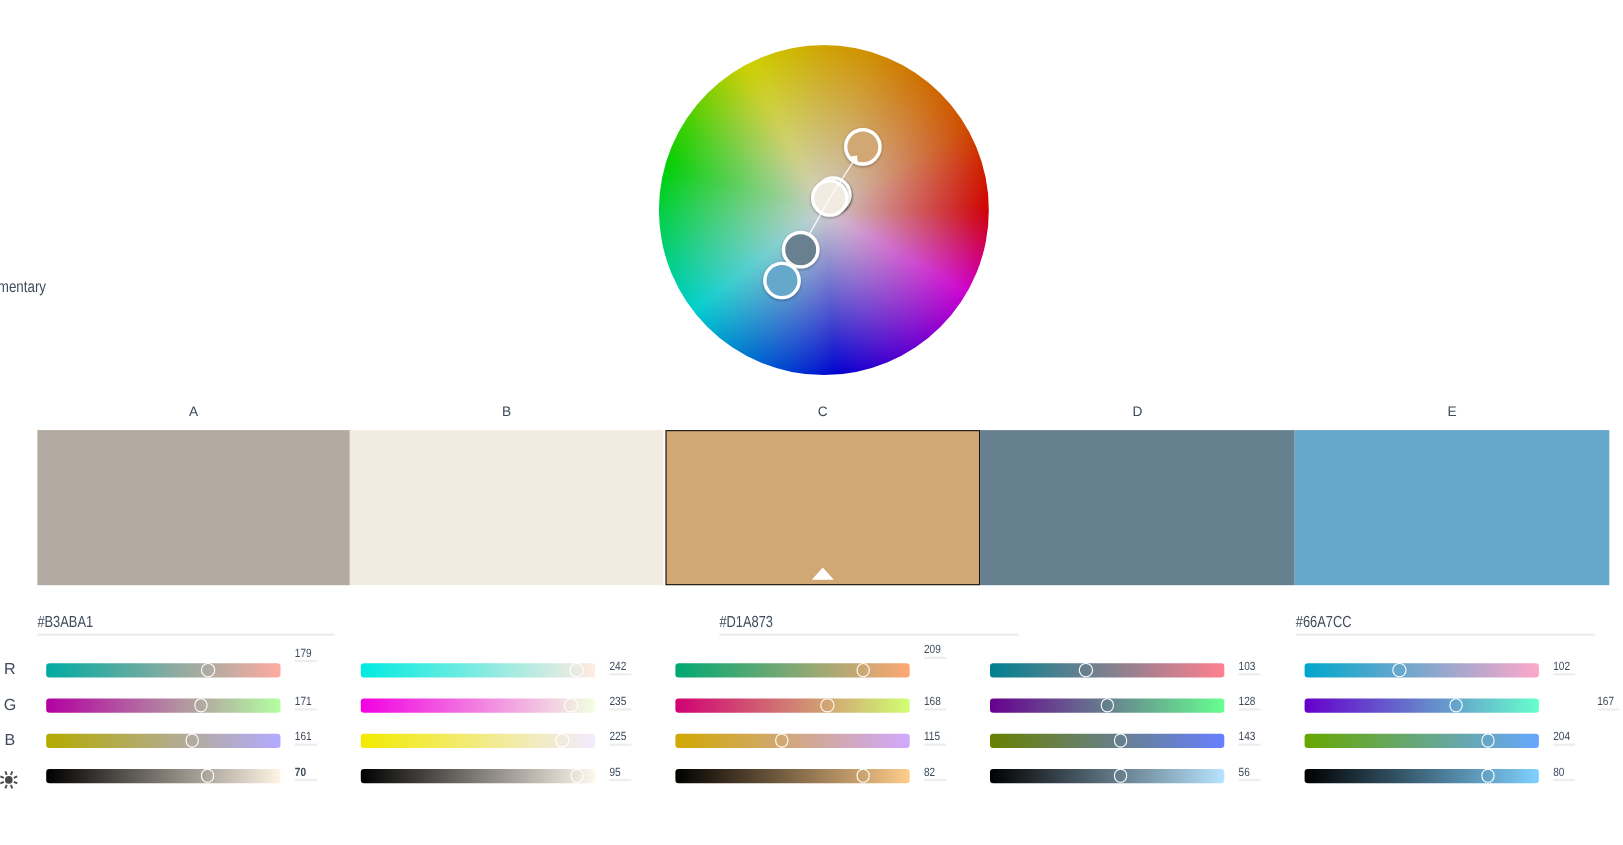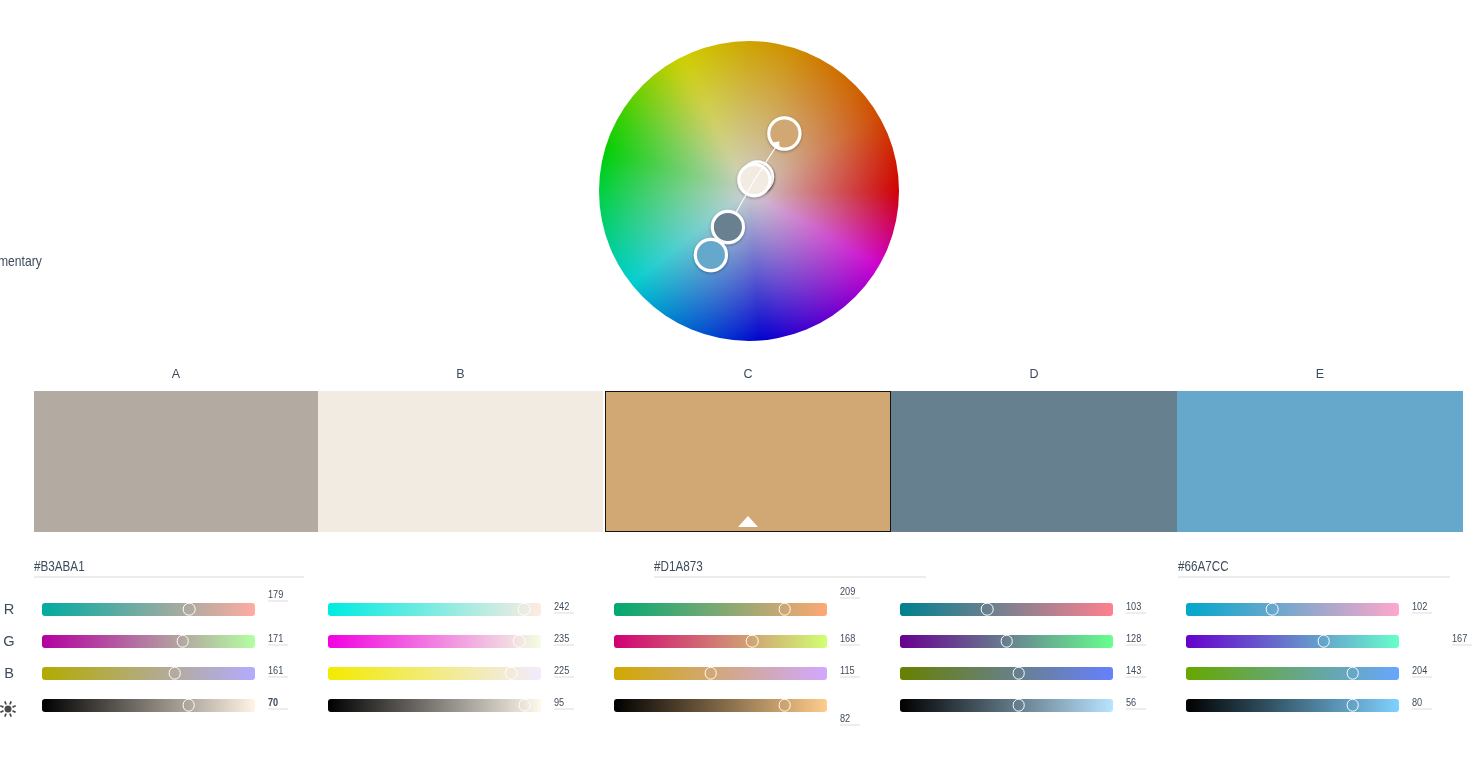--- a/index.html
+++ b/index.html
@@ -144,21 +144,21 @@
       <div class="thumb" style="left: 784.549px; top: 609px; width: 12.6px; height: 12.6px;"></div>
       <div class="valbox" style="left: 839.8px; top: 581px;"><span class="valtext">209</span><div class="valline"></div></div>
       <div class="track" style="left: 614px; top: 635px; width: 213px; background: linear-gradient(to right, rgb(209, 0, 115), rgb(209, 255, 115));"></div>
       <div class="thumb" style="left: 752.328px; top: 641px; width: 12.6px; height: 12.6px;"></div>
       <div class="valbox" style="left: 839.8px; top: 627.5px;"><span class="valtext">168</span><div class="valline"></div></div>
       <div class="track" style="left: 614px; top: 667px; width: 213px; background: linear-gradient(to right, rgb(209, 168, 0), rgb(209, 168, 255));"></div>
       <div class="thumb" style="left: 710.676px; top: 673px; width: 12.6px; height: 12.6px;"></div>
       <div class="valbox" style="left: 839.8px; top: 659.5px;"><span class="valtext">115</span><div class="valline"></div></div>
       <div class="track" style="left: 614px; top: 699px; width: 213px; background: linear-gradient(to right, rgb(0, 0, 0), rgb(255, 205, 140));"></div>
       <div class="thumb" style="left: 784.628px; top: 705px; width: 12.6px; height: 12.6px;"></div>
-      <div class="valbox" style="left: 839.8px; top: 691.5px; margin-top: 16px;"><span class="valtext">82</span><div class="valline"></div></div>
+      <div class="valbox" style="left: 839.8px; top: 691.5px;"><span class="valtext">82</span><div class="valline"></div></div>
       <div class="col-letter" style="left: 891px; top: 367px; width: 286px;">D</div>
       <div class="track" style="left: 900px; top: 603px; width: 213px; background: linear-gradient(to right, rgb(0, 128, 143), rgb(255, 128, 143));"></div>
       <div class="thumb" style="left: 987.246px; top: 609px; width: 12.6px; height: 12.6px;"></div>
       <div class="valbox" style="left: 1125.8px; top: 595.5px;"><span class="valtext">103</span><div class="valline"></div></div>
       <div class="track" style="left: 900px; top: 635px; width: 213px; background: linear-gradient(to right, rgb(103, 0, 143), rgb(103, 255, 143));"></div>
       <div class="thumb" style="left: 1006.89px; top: 641px; width: 12.6px; height: 12.6px;"></div>
       <div class="valbox" style="left: 1125.8px; top: 627.5px;"><span class="valtext">128</span><div class="valline"></div></div>
       <div class="track" style="left: 900px; top: 667px; width: 213px; background: linear-gradient(to right, rgb(103, 128, 0), rgb(103, 128, 255));"></div>
       <div class="thumb" style="left: 1018.68px; top: 673px; width: 12.6px; height: 12.6px;"></div>
       <div class="valbox" style="left: 1125.8px; top: 659.5px;"><span class="valtext">143</span><div class="valline"></div></div>

